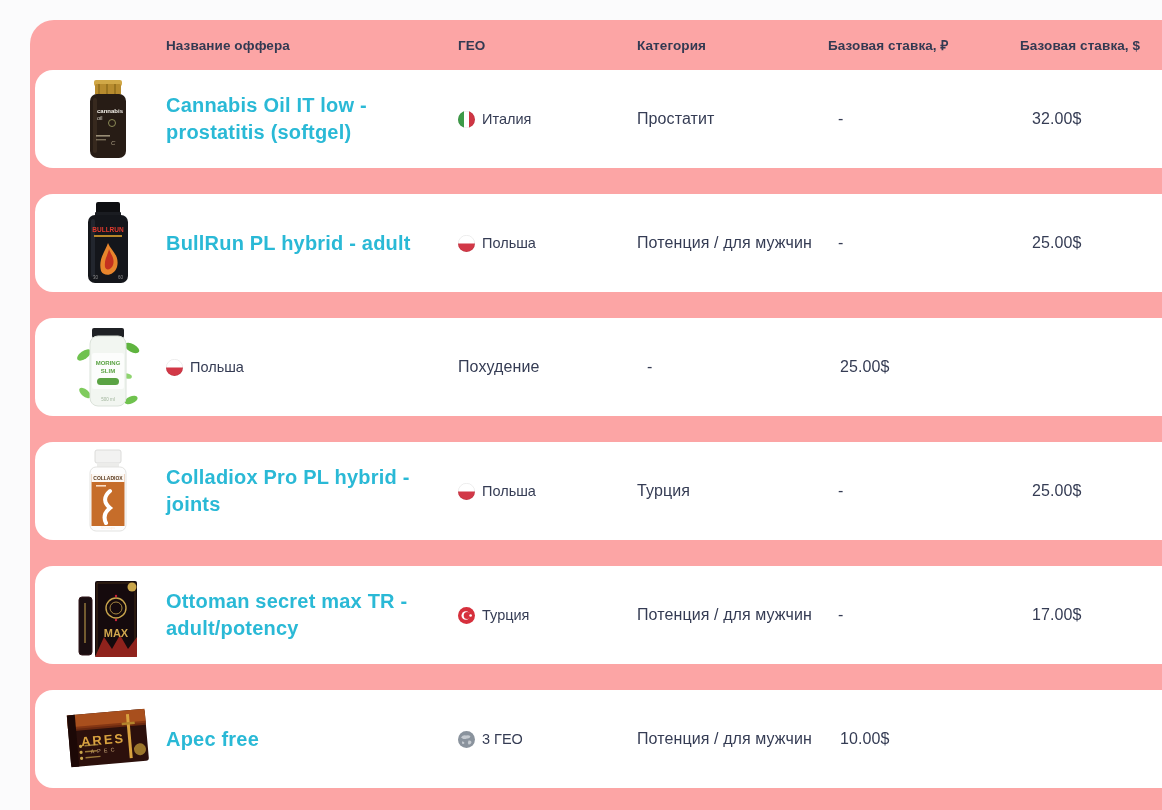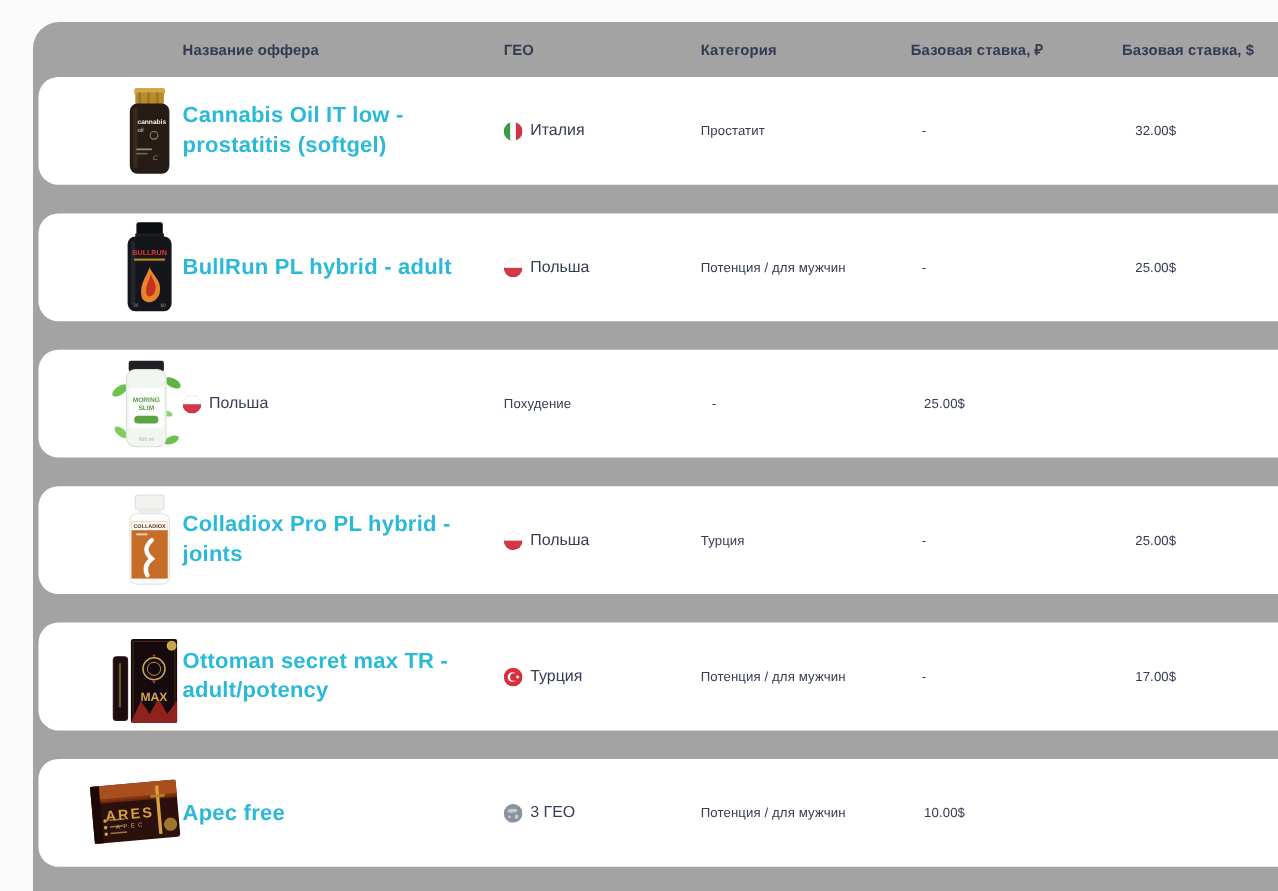--- a/index.html
+++ b/index.html
@@ -5,21 +5,21 @@
   * { margin:0; padding:0; box-sizing:border-box; }
   html,body {
     width:1162px; height:810px; overflow:hidden;
     background:#fbfbfc;
     font-family:"Liberation Sans", sans-serif;
     color:#353c54;
   }
   .panel {
     position:absolute; left:30px; top:20px;
     width:1132px; height:790px;
-    background:#a3a3a3;
+    background:#fca5a5;
     border-radius:24px 0 0 0;
     overflow:hidden;
   }
   .grid-cols {
     display:grid;
     grid-template-columns:131px 292px 179px 191px 192px 1fr;
     align-items:center;
   }
   .thead {
     height:50px;
@@ -31,37 +31,37 @@
   }
   .row-card {
     margin-left:5px;
     margin-bottom:26px;
     height:98px;
     background:#ffffff;
     border-radius:18px 0 0 18px;
   }
   .cell { min-width:0; }
   .cell-img {
-    display:flex; align-items:center; justify-content:flex-end;
+    display:flex; align-items:center; justify-content:center;
     padding-left:14px; height:98px;
   }
   .cell-name { padding-right:8px; }
   .offer-link {
     color:#2ab9d6;
     font-size:20px;
     font-weight:bold;
     letter-spacing:.2px;
     text-decoration:none;
     line-height:1.35;
     display:inline-block;
   }
   .cell-geo { display:flex; align-items:center; gap:7px; font-size:14.5px;text-align:right; }
   .flag { width:17px; height:17px; display:inline-flex; flex:0 0 auto; }
   .flag svg { display:block; }
-  .cell-category, .cell-rub, .cell-usd { font-size:12px; letter-spacing:.1px; }
+  .cell-category, .cell-rub, .cell-usd { font-size:16px; letter-spacing:.1px; }
   .cell-rub { padding-left:10px; }
   .cell-usd { padding-left:12px; }
   .prod { display:block; }
   .svgtxt { font-family:"Liberation Sans", sans-serif; }
 </style>
 </head>
 <body>
 
 <div class="panel">
 

